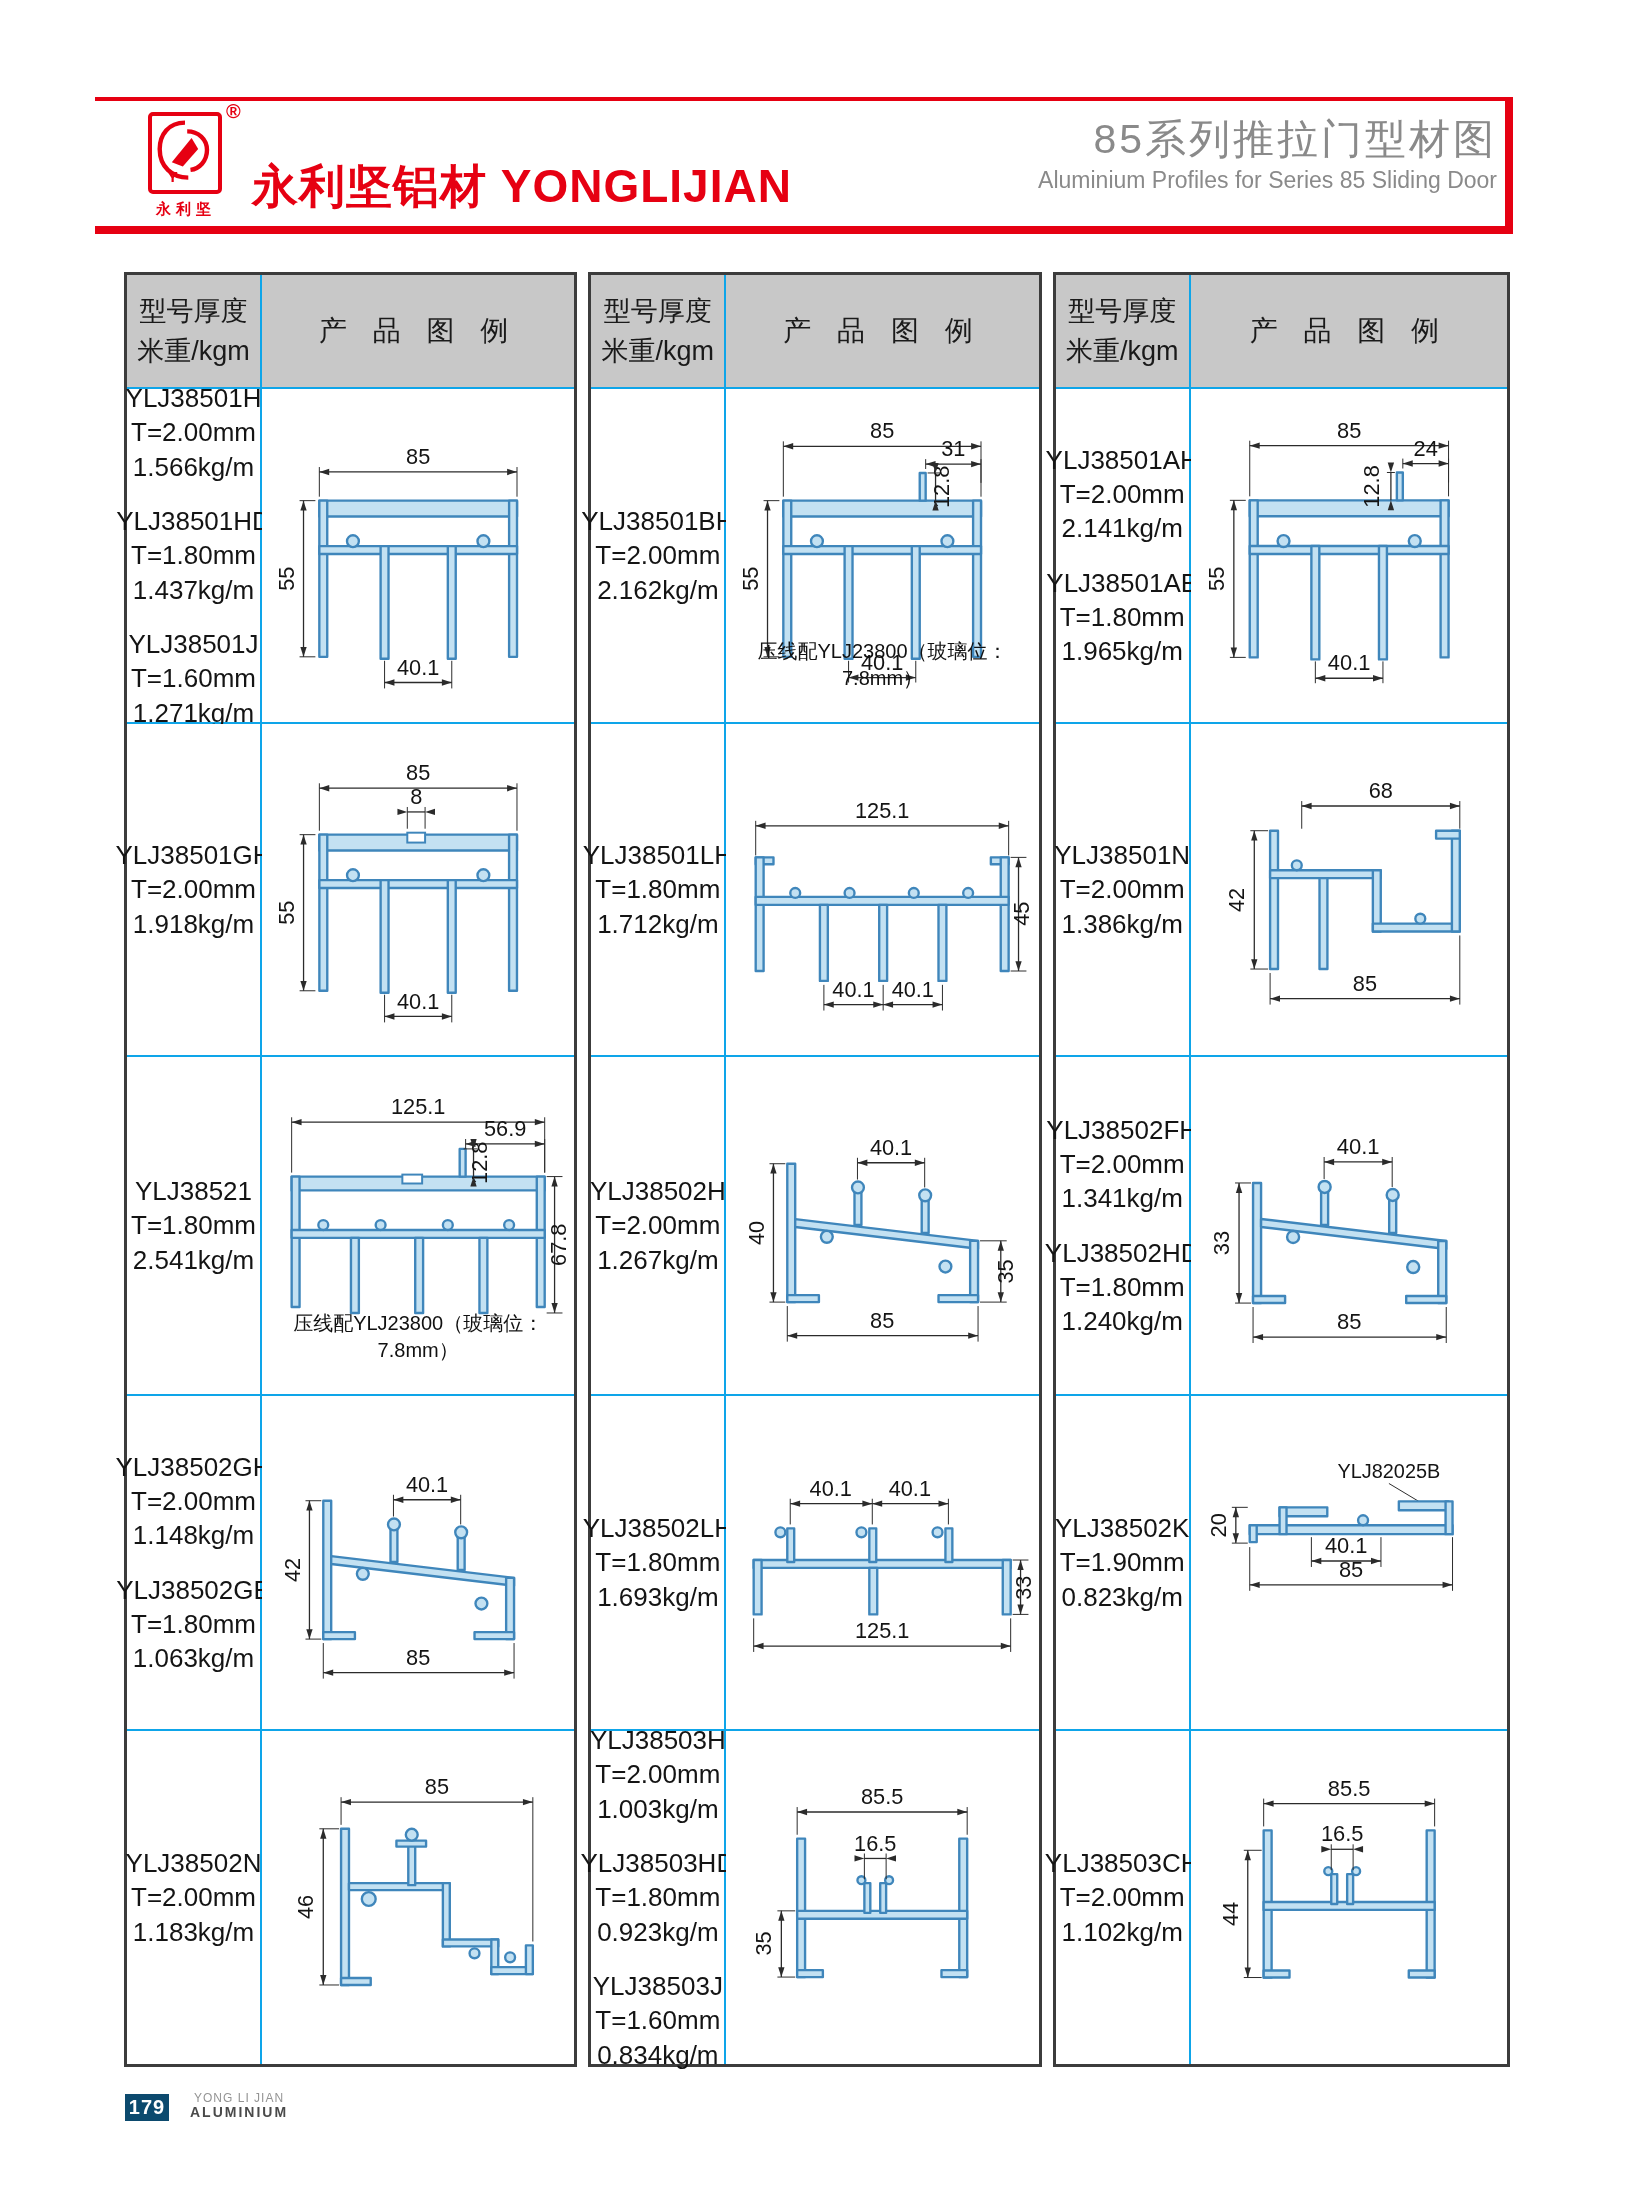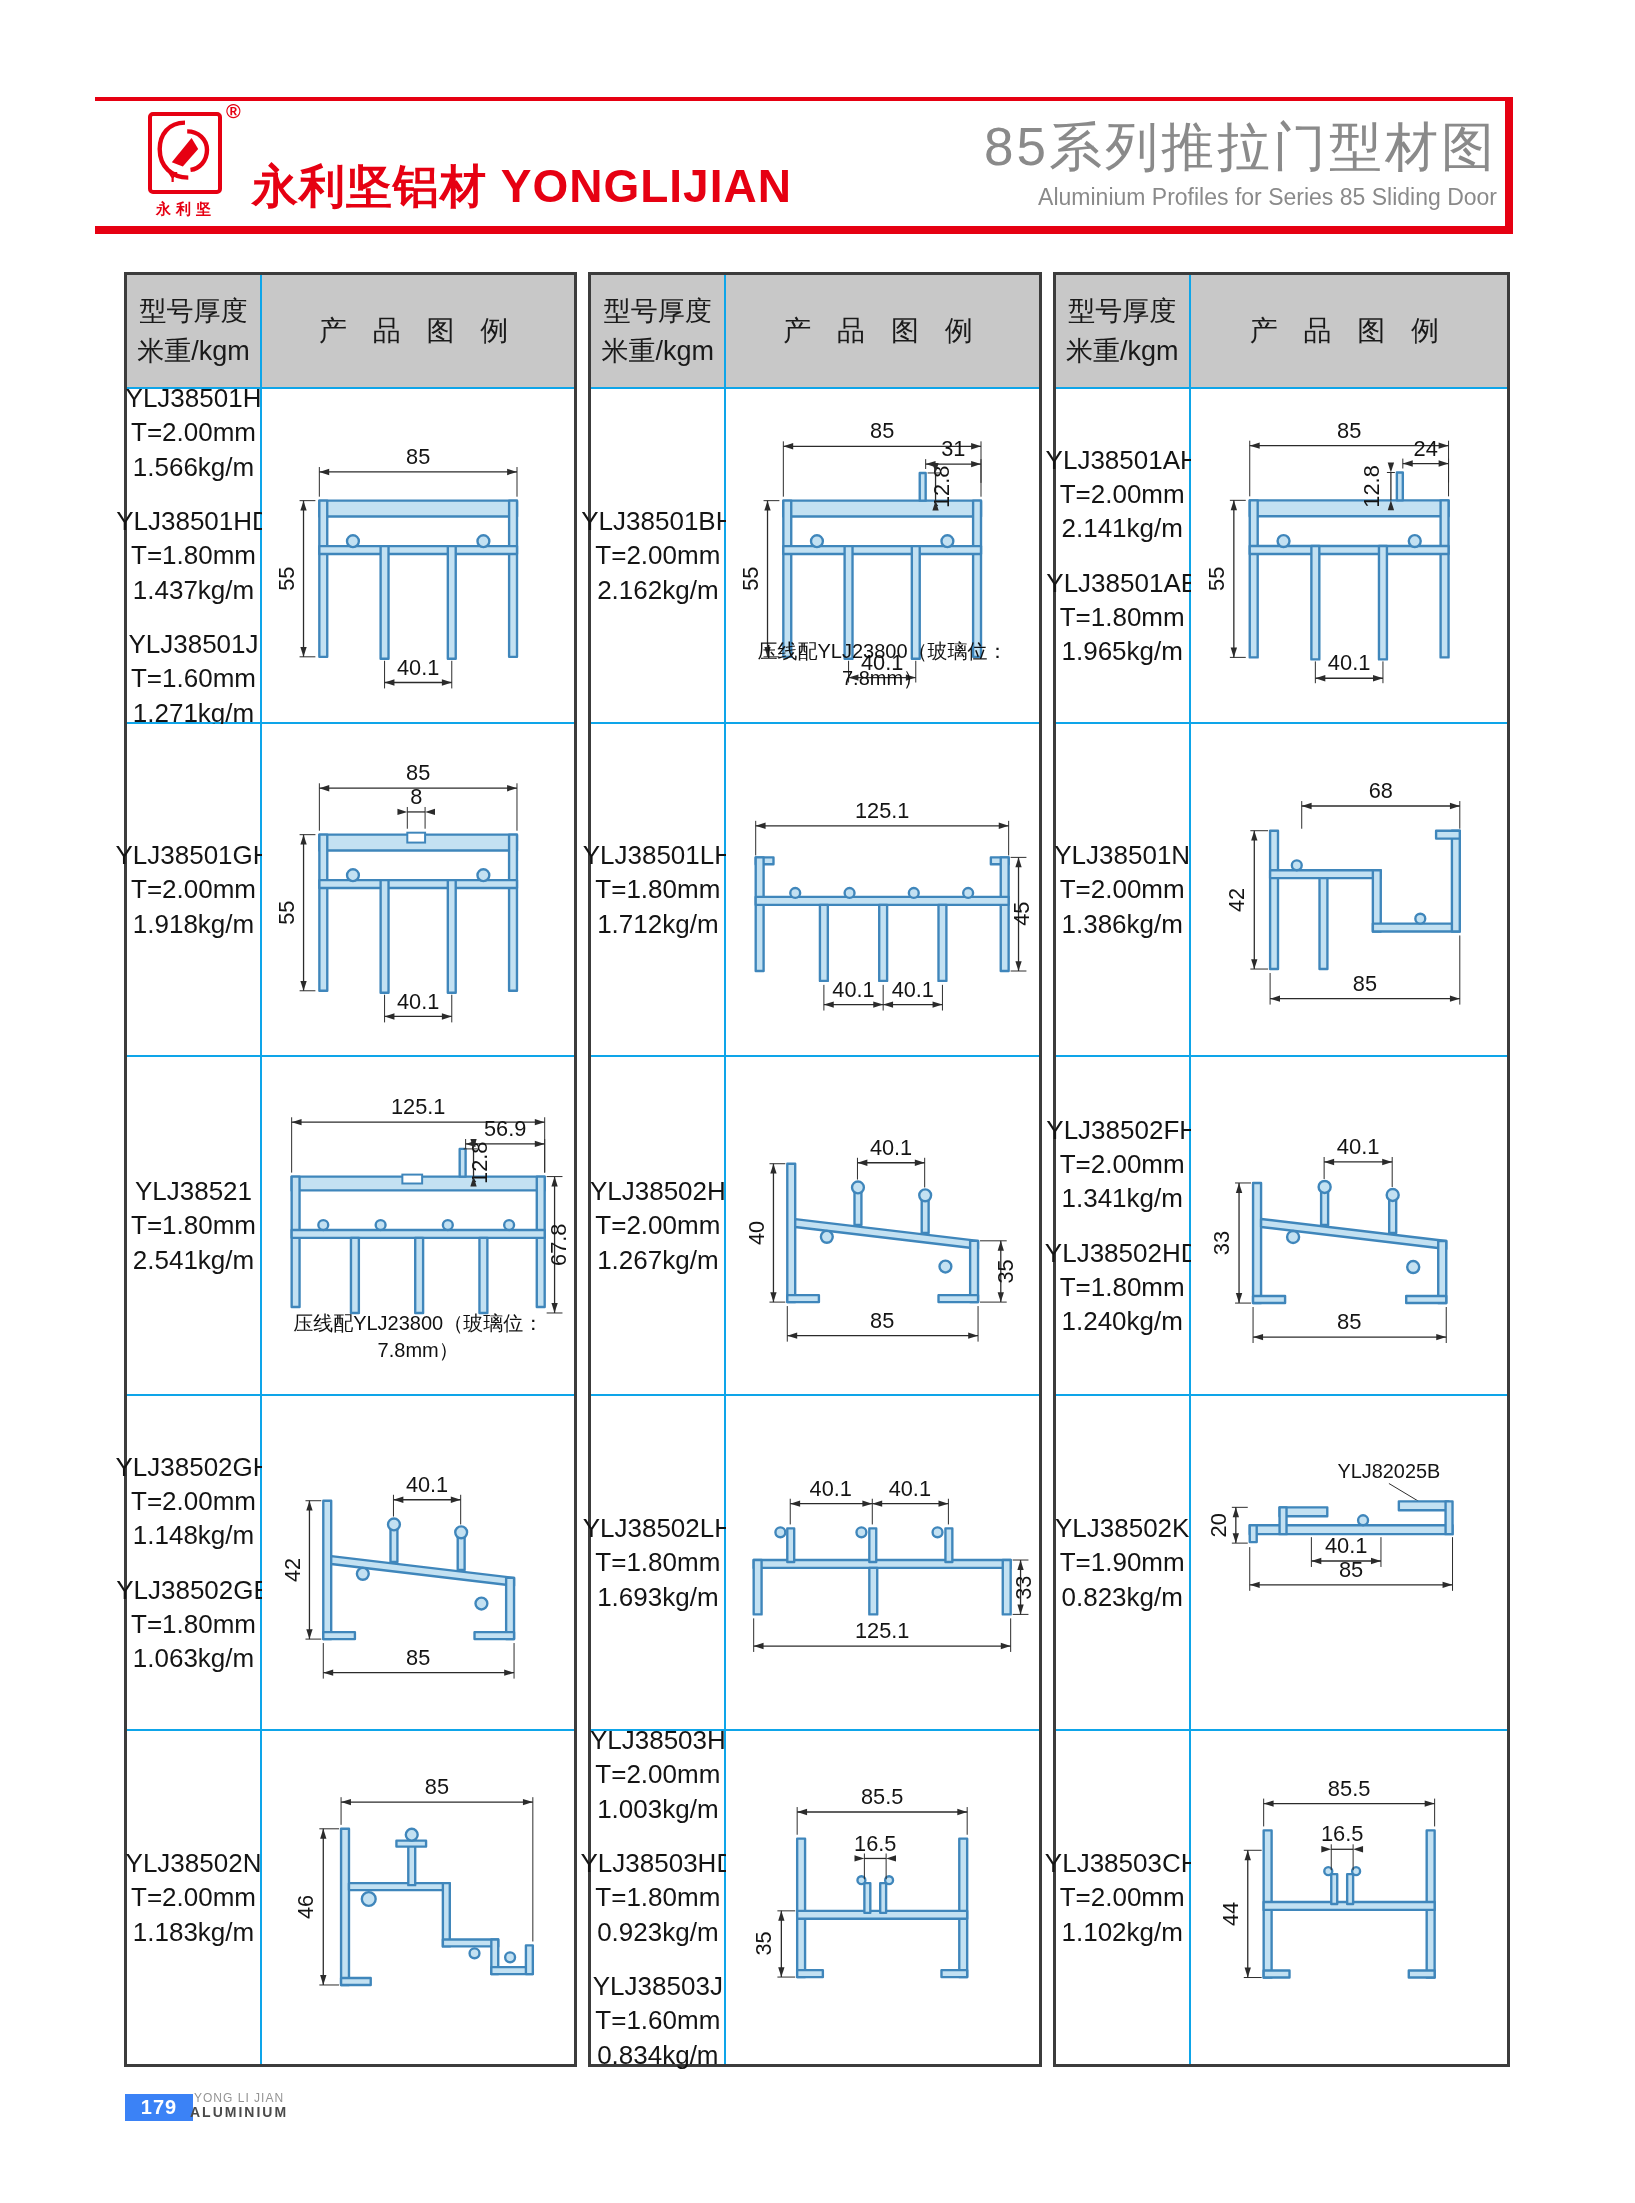--- a/index.html
+++ b/index.html
@@ -9,21 +9,21 @@
   .hline-top{position:absolute;left:95px;top:97px;width:1418px;height:4px;background:#e60012;}
   .hline-bot{position:absolute;left:95px;top:226px;width:1418px;height:8px;background:#e60012;}
   .hvbar{position:absolute;left:1505px;top:97px;width:8px;height:137px;background:#e60012;}
   .logo-box{position:absolute;left:148px;top:112px;width:66px;height:74px;border:4px solid #e60012;border-radius:5px;}
   .logo-reg{position:absolute;left:226px;top:100px;font-size:20px;color:#e60012;font-weight:bold;}
   .logo-caption{position:absolute;left:146px;top:200px;width:80px;text-align:center;
                 font-size:15px;letter-spacing:5px;color:#e60012;font-weight:bold;white-space:nowrap;}
   .brand{position:absolute;left:252px;top:156px;font-size:46px;font-weight:bold;color:#e60012;
          letter-spacing:1px;white-space:nowrap;}
   .titles{position:absolute;right:138px;top:112px;text-align:right;color:#8a8a8a;}
-  .title-cn{font-size:53px;letter-spacing:3px;}
+  .title-cn{font-size:41px;letter-spacing:3px;}
   .title-en{font-size:23px;}
   
   .tables{position:absolute;left:124px;top:272px;width:1386px;display:flex;gap:11px;}
   .ptable{background:#0ea5e9;border:3px solid #3c3c3c;display:grid;
           grid-template-columns:133px 1fr;grid-template-rows:112px 333px 331px 337px 333px 333px;gap:2px;}
   .t1,.t2{width:453px;} .t3{width:457px;}
   .cell{background:#fff;}
   .hcell{background:#c8c8c8;display:flex;flex-direction:column;align-items:center;justify-content:center;
          font-size:27px;line-height:1.5;color:#1a1a1a;}
   .hcell .wide-label{letter-spacing:9px;font-size:28px;}
@@ -35,21 +35,21 @@
   
   .pf{fill:#c3e1f2;stroke:#3f86bb;stroke-width:2.4;stroke-linejoin:round;}
   .pfw{fill:#ffffff;stroke:#3f86bb;stroke-width:2;}
   .dim{stroke:#2b2b2b;stroke-width:1.3;}
   .ext{stroke:#2b2b2b;stroke-width:1;}
   .lead{stroke:#2b2b2b;stroke-width:1;}
   .ah{fill:#2b2b2b;stroke:none;}
   text.dt{font-size:22px;fill:#141414;text-anchor:middle;font-family:"Liberation Sans","DejaVu Sans",sans-serif;}
   text.pl{font-size:20px;fill:#141414;text-anchor:middle;font-family:"Liberation Sans","DejaVu Sans",sans-serif;}
   
-  .badge{position:absolute;left:125px;top:2094px;width:68px;height:27px;background:#3b82f6;color:#fff;
+  .badge{position:absolute;left:125px;top:2094px;width:44px;height:27px;background:#0c4a6e;color:#fff;
          display:flex;align-items:center;justify-content:center;font-size:20px;font-weight:bold;letter-spacing:1px;}
   .fbrand{position:absolute;left:190px;top:2092px;line-height:1.1;text-align:center;}
   .fbrand .l1{font-size:12px;color:#949494;letter-spacing:1px;}
   .fbrand .l2{font-size:14px;color:#4a4a4a;font-weight:bold;letter-spacing:2px;}
   .fnote{position:absolute;left:428px;top:2094px;font-size:27px;font-weight:bold;color:#111;}
 </style>
 </head>
 <body>
 
 <div class="page">

